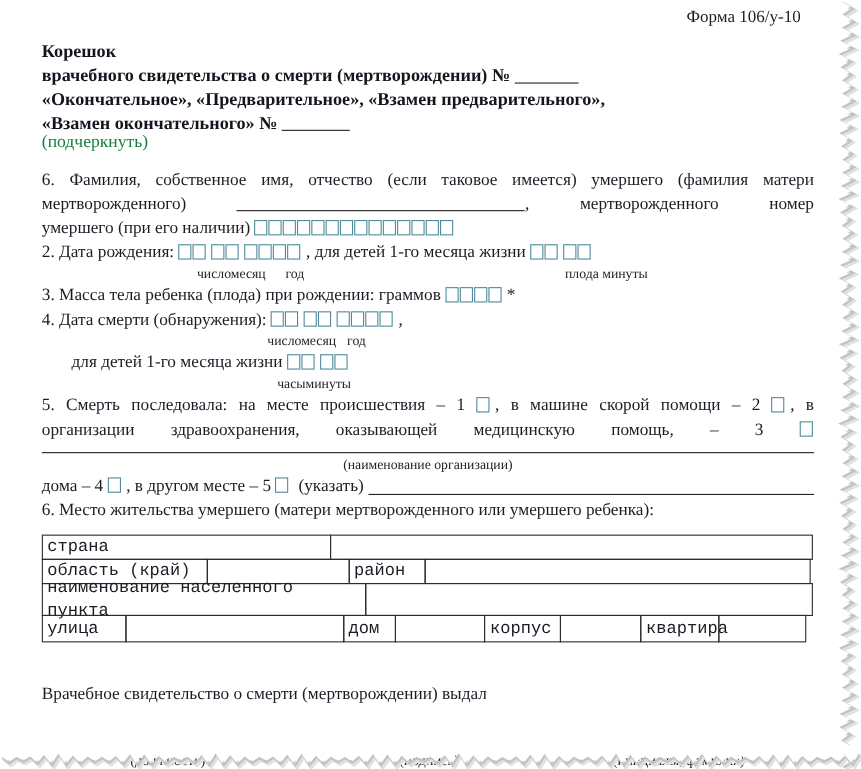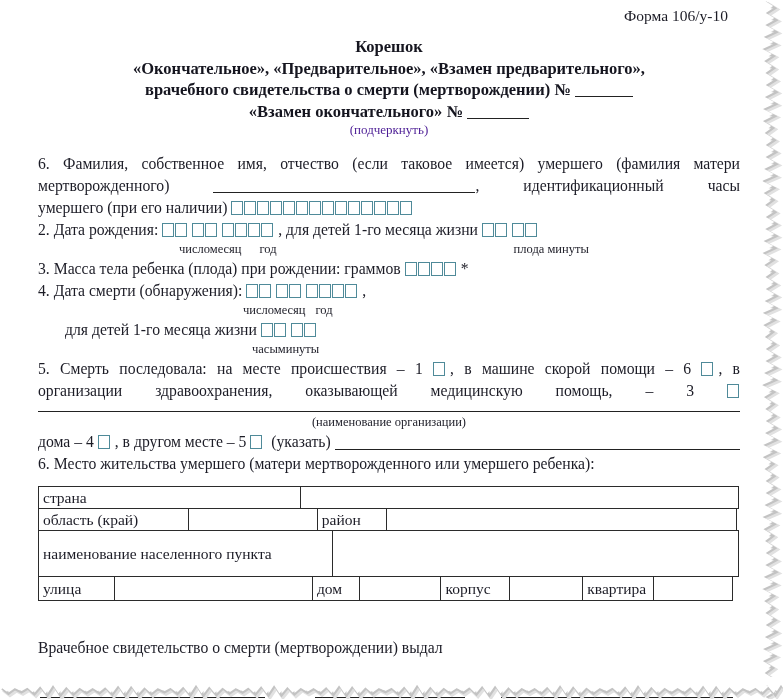--- a/index.html
+++ b/index.html
@@ -3,45 +3,45 @@
 <meta charset="utf-8">
 <style>
   html,body{margin:0;padding:0;background:#fff;}
   body{width:783px;height:699px;overflow:hidden;position:relative;
        font-family:"Liberation Serif","DejaVu Serif",serif;color:#1c1c26;}
   .page{position:absolute;left:0;top:0;width:783px;height:699px;background:#fff;}
   .content{position:relative;padding:6px 43px 0 38px;width:702px;}
 
   .form-code{text-align:right;font-size:15.5px;line-height:20px;padding-right:12px;}
 
-  .title{margin-top:10px;text-align:center;font-weight:bold;font-size:16.5px;line-height:21.5px;color:#15151f;}
-  .title .note{font-weight:normal;font-size:13px;line-height:16px;color:#4c1d95;}
+  .title{margin-top:10px;font-weight:bold;font-size:16.5px;line-height:21.5px;color:#15151f;}
+  .title .note{font-weight:normal;font-size:16px;line-height:16px;color:#15803d;}
   .ul{display:inline-block;border-bottom:1.5px solid #222;height:13px;vertical-align:-2px;}
   .ul-t2{width:58px;} .ul-t4{width:62px;} .ul-i1{width:262px;border-bottom-width:1px;}
 
   .body{margin-top:15px;font-size:15.7px;line-height:22px;}
   .just{text-align:justify;text-align-last:justify;}
   .cap{font-size:12.5px;line-height:17px;color:#23232d;}
   .cap span{display:inline-block;}
   .bx{display:inline-block;width:10px;height:12px;border:1px solid #4f8a99;margin-right:1px;vertical-align:-2px;background:#fff;}
   .bxg{display:inline-block;margin-right:4px;white-space:nowrap;}
   .bxg:last-child{margin-right:0;}
   .indent{margin-left:27px;}
   .org-line{border-bottom:1px solid #222;height:9px;margin:0 0 2px 0;}
   .center{text-align:center;}
   .flexline{display:flex;align-items:baseline;}
   .fill-ul{flex:1;border-bottom:1px solid #222;height:13px;align-self:flex-end;margin-bottom:3px;}
 
   .tbl{margin-top:11px;font-size:15.5px;}
-  .trow{display:flex;margin-top:-1px;}
+  .trow{display:flex;margin-top:-1px;font-family:Liberation Mono, monospace;}
   .trow:first-child{margin-top:0;}
   .tc{border:1px solid #2b2b2b;box-sizing:border-box;padding:0 4px;margin-left:-1px;
       line-height:21px;display:flex;flex-direction:column;justify-content:center;}
   .tc:first-child{margin-left:0;}
-  .h22{height:23px;} .h46{height:47px;} .h24{height:25px;}
+  .h22{height:23px;} .h46{height:30px;} .h24{height:25px;}
 
   .footer-issued{margin-top:36px;font-size:15.7px;line-height:22px;}
   .sig-row{display:flex;margin-top:26px;}
   .sig-ul{border-bottom:1px solid #222;height:12px;}
   .sig-cap-row{display:flex;font-size:13px;line-height:17px;margin-top:1px;}
   .sig-cap{text-align:center;}
   .s1{width:225px;margin-left:2px;} .g1{width:50px;} .s2{width:150px;} .g2{width:36px;} .s3{width:232px;}
 
   .edge{position:absolute;pointer-events:none;}
   #edge-right{right:0;top:0;width:30px;height:699px;}
@@ -50,43 +50,43 @@
 </head>
 <body>
 
 <div class="page">
   <div class="content">
 
     <div class="form-code">Форма 106/у-10</div>
 
     <div class="title">
       <div>Корешок</div>
+      <div><span>врачебного свидетельства о смерти (мертворождении) №</span> <span class="ul ul-t2"></span></div>
       <div>«Окончательное», «Предварительное», «Взамен предварительного»,</div>
-      <div><span>врачебного свидетельства о смерти (мертворождении) №</span> <span class="ul ul-t2"></span></div>
       <div><span>«Взамен окончательного» №</span> <span class="ul ul-t4"></span></div>
       <div class="note">(подчеркнуть)</div>
     </div>
 
     <div class="body">
 
       <div class="just">6. Фамилия, собственное имя, отчество (если таковое имеется) умершего (фамилия матери</div>
-      <div class="just"><span>мертворожденного)</span> <span class="ul ul-i1"></span><span>, идентификационный часы</span></div>
+      <div class="just"><span>мертворожденного)</span> <span class="ul ul-i1"></span><span>, мертворожденного номер</span></div>
       <div><span>умершего (при его наличии)</span> <span class="bxg"><span class="bx"></span><span class="bx"></span><span class="bx"></span><span class="bx"></span><span class="bx"></span><span class="bx"></span><span class="bx"></span><span class="bx"></span><span class="bx"></span><span class="bx"></span><span class="bx"></span><span class="bx"></span><span class="bx"></span><span class="bx"></span></span></div>
 
       <div><span>2. Дата рождения:</span> <span class="bxg"><span class="bx"></span><span class="bx"></span></span><span class="bxg"><span class="bx"></span><span class="bx"></span></span><span class="bxg"><span class="bx"></span><span class="bx"></span><span class="bx"></span><span class="bx"></span></span><span>, для детей 1-го месяца жизни</span> <span class="bxg"><span class="bx"></span><span class="bx"></span></span><span class="bxg"><span class="bx"></span><span class="bx"></span></span></div>
       <div class="cap"><span style="margin-left:141px">числомесяц</span><span style="margin-left:18px">год</span><span style="margin-left:237px">плода минуты</span></div>
 
       <div><span>3. Масса тела ребенка (плода) при рождении: граммов</span> <span class="bxg"><span class="bx"></span><span class="bx"></span><span class="bx"></span><span class="bx"></span></span><span>*</span></div>
 
       <div><span>4. Дата смерти (обнаружения):</span> <span class="bxg"><span class="bx"></span><span class="bx"></span></span><span class="bxg"><span class="bx"></span><span class="bx"></span></span><span class="bxg"><span class="bx"></span><span class="bx"></span><span class="bx"></span><span class="bx"></span></span><span>,</span></div>
       <div class="cap"><span style="margin-left:205px">числомесяц</span><span style="margin-left:10px">год</span></div>
       <div class="indent"><span>для детей 1-го месяца жизни</span> <span class="bxg"><span class="bx"></span><span class="bx"></span></span><span class="bxg"><span class="bx"></span><span class="bx"></span></span></div>
       <div class="cap"><span style="margin-left:214px">часыминуты</span></div>
 
-      <div class="just"><span>5. Смерть последовала: на месте происшествия – 1</span> <span class="bxg"><span class="bx"></span></span><span>, в машине скорой помощи – 6</span> <span class="bxg"><span class="bx"></span></span><span>, в</span></div>
+      <div class="just"><span>5. Смерть последовала: на месте происшествия – 1</span> <span class="bxg"><span class="bx"></span></span><span>, в машине скорой помощи – 2</span> <span class="bxg"><span class="bx"></span></span><span>, в</span></div>
       <div class="just"><span>организации здравоохранения, оказывающей медицинскую помощь, –</span> <span>3</span> <span class="bxg"><span class="bx"></span></span></div>
       <div class="org-line"></div>
       <div class="cap center">(наименование организации)</div>
       <div class="flexline">
           <span style="white-space:nowrap"><span>дома – 4</span> <span class="bxg"><span class="bx"></span></span><span>, в другом месте – 5</span> <span class="bxg"><span class="bx"></span></span> <span>(указать)</span>&nbsp;</span>
           <span class="fill-ul"></span>
         </div>
 
       <div>6. Место жительства умершего (матери мертворожденного или умершего ребенка):</div>
 

